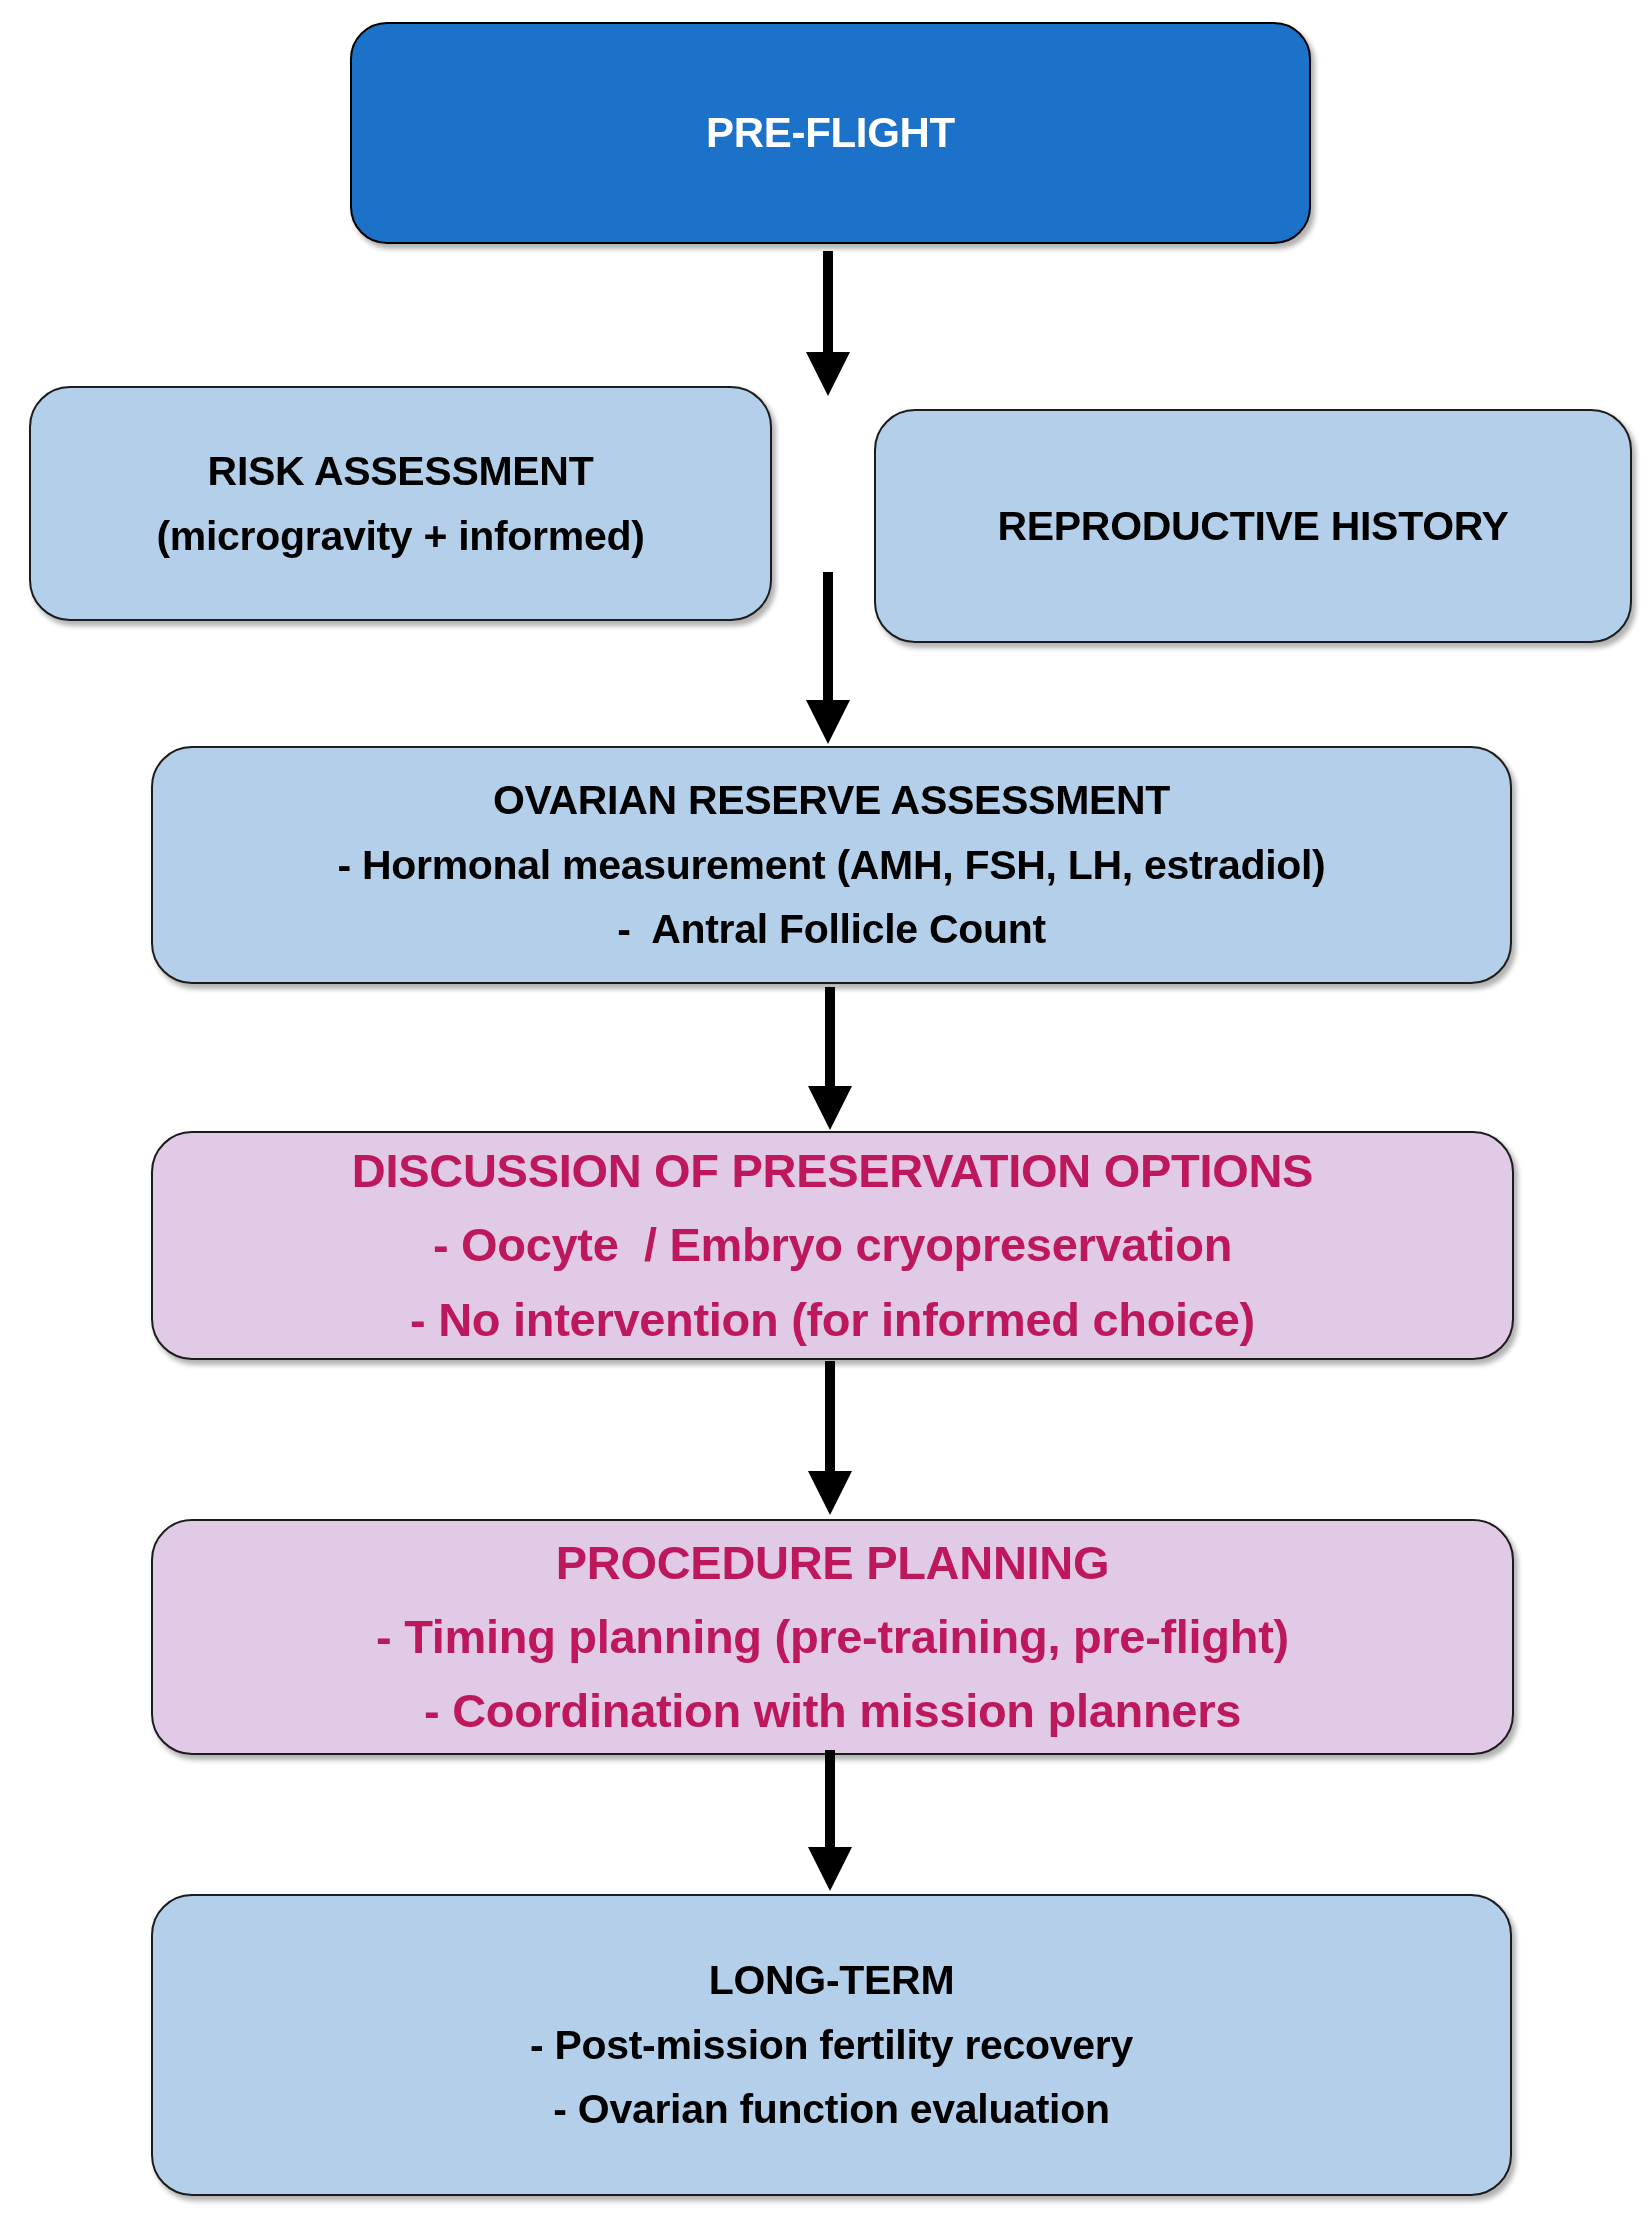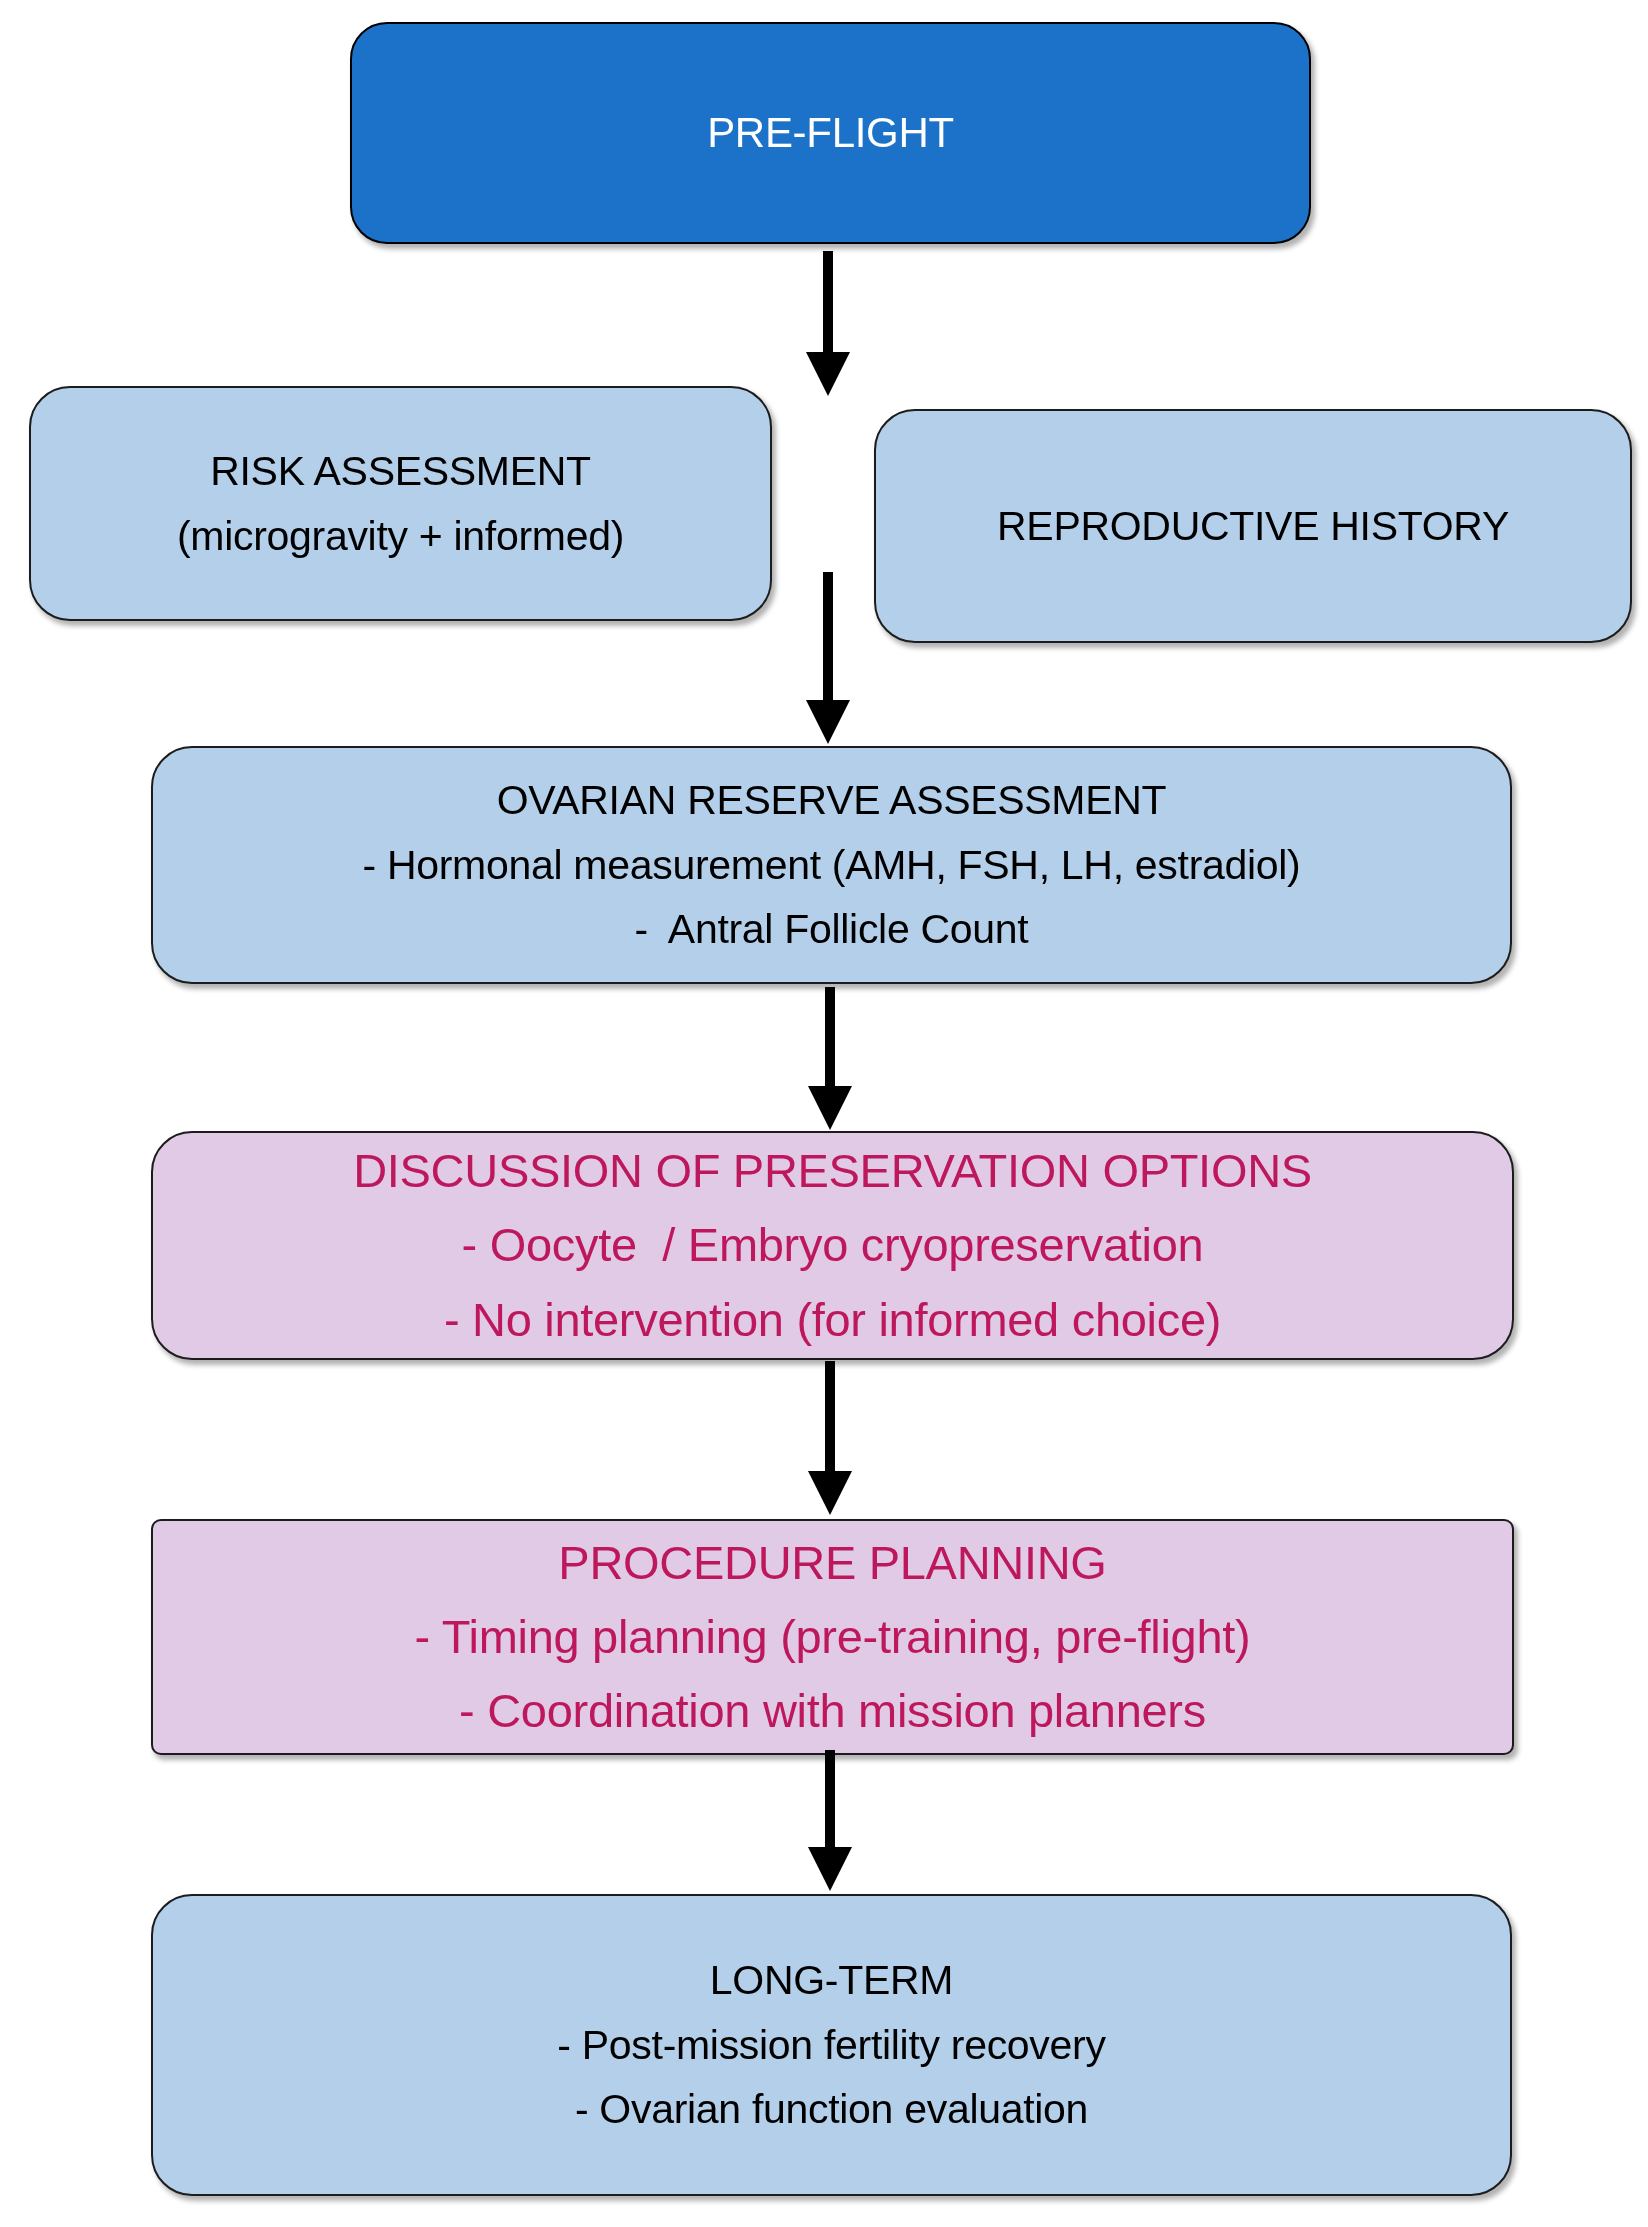--- a/index.html
+++ b/index.html
@@ -16,21 +16,21 @@
     overflow: hidden;
   }
   .node {
     position: absolute;
     box-sizing: border-box;
     display: flex;
     flex-direction: column;
     justify-content: center;
     align-items: center;
     text-align: center;
-    font-weight: normal;
+    font-weight: bold;
     border: 2.9px solid #1c1c1c;
     box-shadow: 3.9px 4.8px 4.8px rgba(0,0,0,0.30);
   }
   .blue-dark {
     background: #1B72C8;
     color: #ffffff;
     border-radius: 37px;
     border-color: #000000;
     font-size: 42px;
     line-height: 1.45;
@@ -116,21 +116,21 @@
     <div class="line">DISCUSSION OF PRESERVATION OPTIONS</div>
     <div class="line">- Oocyte  / Embryo cryopreservation</div>
     <div class="line">- No intervention (for informed choice)</div>
   </div>
 
   <div class="arrow" style="left:808px; top:1361px; height:154px;">
     <div class="stem"></div>
     <div class="head"></div>
   </div>
 
-  <div class="node lavender" style="left:151px; top:1519px; width:1363px; height:236px;border-radius:10px;">
+  <div class="node lavender" style="left:151px; top:1519px; width:1363px; height:236px;">
     <div class="line">PROCEDURE PLANNING</div>
     <div class="line">- Timing planning (pre-training, pre-flight)</div>
     <div class="line">- Coordination with mission planners</div>
   </div>
 
   <div class="arrow" style="left:808px; top:1750px; height:141px;">
     <div class="stem"></div>
     <div class="head"></div>
   </div>
 

